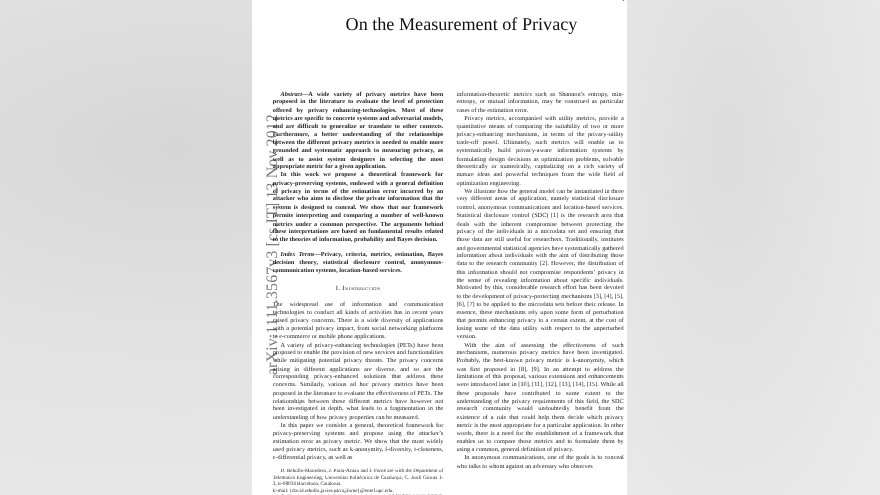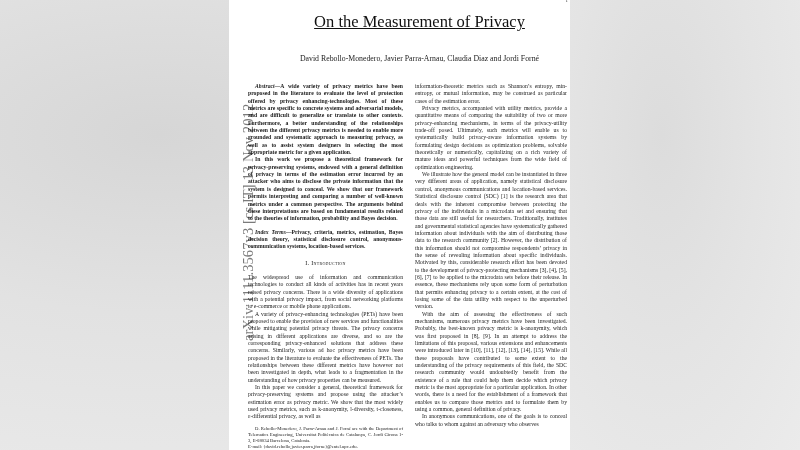--- a/index.html
+++ b/index.html
@@ -20,21 +20,21 @@
       position:absolute; right:2px; top:-2px; font-size:5px; color:#333;
     }
     .stamp {
       position:absolute; left:-96px; top:218px; width:230px; height:16px;
       transform: rotate(-90deg); transform-origin: center;
       font-size:14.5px; color:#7a7a7a; white-space:nowrap; letter-spacing:0.1px;
       text-align:center;
     }
     .title {
       position:absolute; left:40px; right:0; top:12px; text-align:center;
-      font-size:16.5px; line-height:20px; color:#111;text-decoration:underline;
+      font-size:16.5px; line-height:20px; color:#111;
     }
     .authors {
       position:absolute; left:40px; right:0; top:54px; text-align:center;
       font-size:7.8px; color:#222;
     }
     .col {
       position:absolute; top:83px; font-size:5.7px; line-height:7.35px;
       text-align:justify; color:#1c1c1c; hyphens:auto;
     }
     .col.left { left:19px; width:155px; }
@@ -56,21 +56,20 @@
 
 <div class="bg-right"></div>
 
 <div class="page">
   <div class="pagenum">1</div>
   <div class="stamp">arXiv:1111.3567v3  [cs.IT]  13 Nov 2012</div>
 
   <div class="title">
     <div>On the Measurement of Privacy</div>
   </div>
-  <div class="authors">David Rebollo-Monedero, Javier Parra-Arnau, Claudia Diaz and Jordi Forné</div>
 
   <div class="col left">
     <p class="abstract"><i>Abstract</i><span>—A wide variety of privacy metrics have been proposed in the literature to evaluate the level of protection offered by privacy enhancing-technologies. Most of these metrics are specific to concrete systems and adversarial models, and are difficult to generalize or translate to other contexts. Furthermore, a better understanding of the relationships between the different privacy metrics is needed to enable more grounded and systematic approach to measuring privacy, as well as to assist system designers in selecting the most appropriate metric for a given application.</span></p>
     <p class="abstract">In this work we propose a theoretical framework for privacy-preserving systems, endowed with a general definition of privacy in terms of the estimation error incurred by an attacker who aims to disclose the private information that the system is designed to conceal. We show that our framework permits interpreting and comparing a number of well-known metrics under a common perspective. The arguments behind these interpretations are based on fundamental results related to the theories of information, probability and Bayes decision.</p>
     <p class="index"><i>Index Terms</i><span>—Privacy, criteria, metrics, estimation, Bayes decision theory, statistical disclosure control, anonymous-communication systems, location-based services.</span></p>
 
     <div class="section">I. Introduction</div>
 
     <p class="noindent">The widespread use of information and communication technologies to conduct all kinds of activities has in recent years raised privacy concerns. There is a wide diversity of applications with a potential privacy impact, from social networking platforms to e-commerce or mobile phone applications.</p>
     <p>A variety of privacy-enhancing technologies (PETs) have been proposed to enable the provision of new services and functionalities while mitigating potential privacy threats. The privacy concerns arising in different applications are diverse, and so are the corresponding privacy-enhanced solutions that address these concerns. Similarly, various ad hoc privacy metrics have been proposed in the literature to evaluate the effectiveness of PETs. The relationships between these different metrics have however not been investigated in depth, what leads to a fragmentation in the understanding of how privacy properties can be measured.</p>

